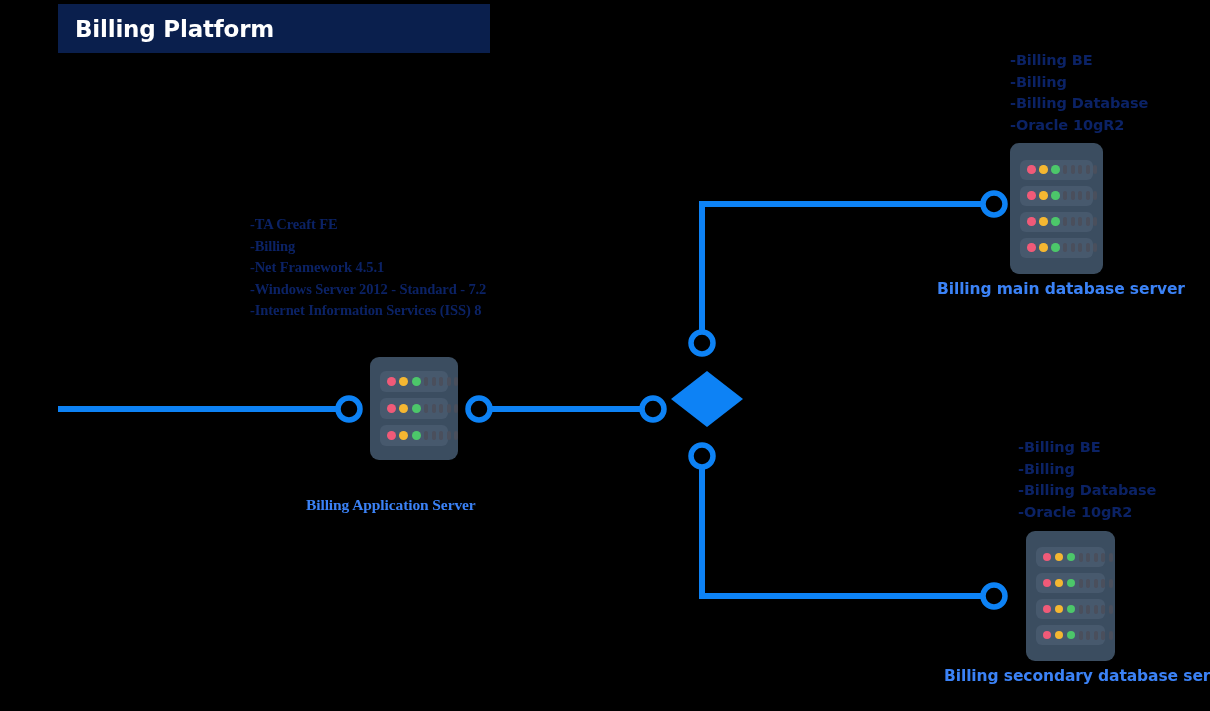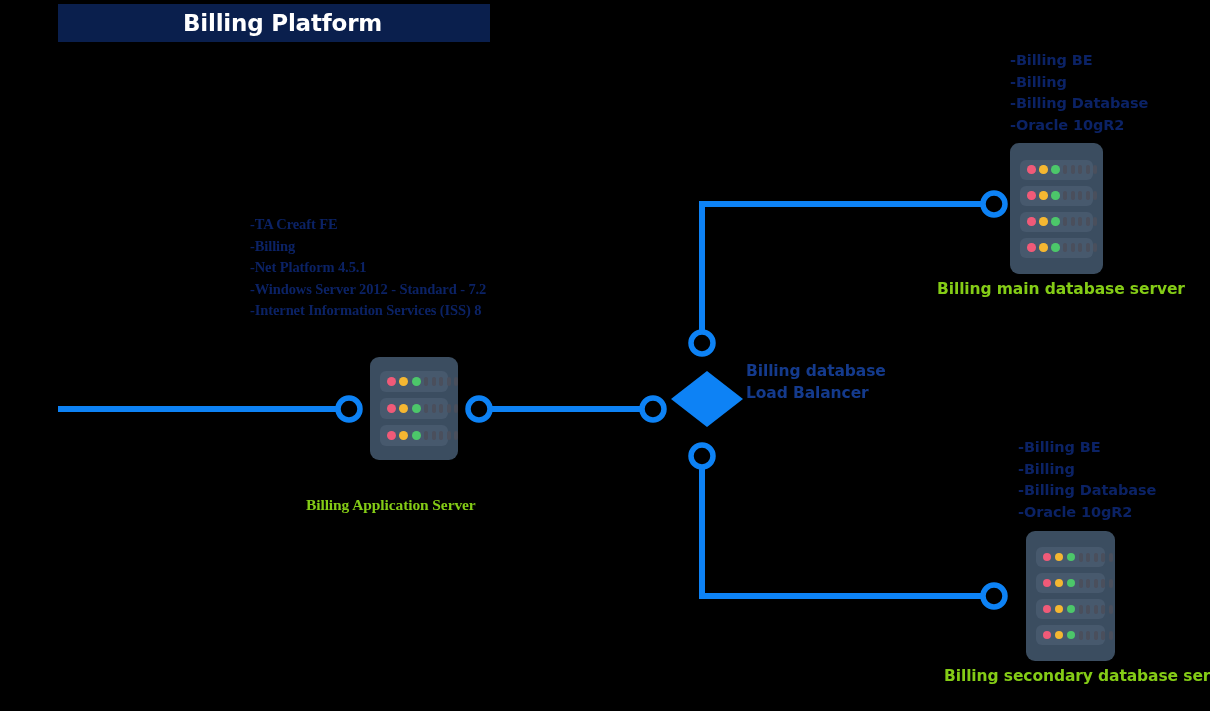--- a/index.html
+++ b/index.html
@@ -5,22 +5,22 @@
   html,body{margin:0;padding:0;background:#000;}
   body{
     width:1210px;height:711px;position:relative;overflow:hidden;
     font-family:"DejaVu Sans","Liberation Sans",sans-serif;
     background:#000000;
   }
   .stage{position:absolute;left:0;top:0;width:1210px;height:711px;}
 
   
   #header-bar{
-    position:absolute;left:58px;top:4px;width:432px;height:38px;
-    background:#0a1f4d;display:flex;align-items:center;justify-content:center;
+    position:absolute;left:58px;top:4px;width:432px;height:49px;
+    background:#0a1f4d;display:flex;align-items:center;
   }
   #header-title{
     color:#ffffff;font-size:23px;font-weight:bold;
     letter-spacing:-0.2px;padding-left:17px;
   }
 
   
   #connectors{position:absolute;left:0;top:0;width:1210px;height:711px;}
 
   
@@ -28,21 +28,21 @@
   .spec-line{
     color:#0b2265;font-size:14.5px;font-weight:bold;
     white-space:nowrap;letter-spacing:-0.1px;
   }
   #spec-app{left:250px;top:214px;font-family:Liberation Serif, serif;}
   #spec-main-db{left:1010px;top:50px;}
   #spec-sec-db{left:1018px;top:437px;}
 
   
   .caption{
-    position:absolute;color:#84cc16;font-size:15.5px;font-weight:bold;
+    position:absolute;color:#3b82f6;font-size:15.5px;font-weight:bold;
     white-space:nowrap;letter-spacing:-0.1px;
   }
   #caption-app{left:306px;top:496px;font-family:Liberation Serif, serif;}
   #caption-main{left:937px;top:280px;}
   #caption-sec{left:944px;top:667px;}
 
   
   #caption-lb{
     position:absolute;left:746px;top:360px;
     color:#143a8c;font-size:15.5px;font-weight:bold;
@@ -111,21 +111,21 @@
       <circle cx="702" cy="343" r="11"></circle>
       <circle cx="702" cy="456" r="11"></circle>
       <circle cx="994" cy="204" r="11"></circle>
       <circle cx="994" cy="596" r="11"></circle>
     </g>
   </svg>
 
   <div class="spec-block" id="spec-app">
     <div class="spec-line">-TA Creaft FE</div>
     <div class="spec-line">-Billing</div>
-    <div class="spec-line">-Net Platform 4.5.1</div>
+    <div class="spec-line">-Net Framework 4.5.1</div>
     <div class="spec-line">-Windows Server 2012 - Standard - 7.2</div>
     <div class="spec-line">-Internet Information Services (ISS) 8</div>
   </div>
 
   <div class="spec-block" id="spec-main-db">
     <div class="spec-line">-Billing BE</div>
     <div class="spec-line">-Billing</div>
     <div class="spec-line">-Billing Database</div>
     <div class="spec-line">-Oracle 10gR2</div>
   </div>
@@ -258,18 +258,14 @@
         <span class="bar"></span>
         <span class="bar"></span>
         <span class="bar"></span>
         <span class="bar"></span>
         <span class="bar"></span>
       </div>
     </div>
   </div>
   <div class="caption" id="caption-sec">Billing secondary database server</div>
 
-  <div id="caption-lb">
-    <div>Billing database</div>
-    <div>Load Balancer</div>
-  </div>
 
 </div>
 
 </body></html>

